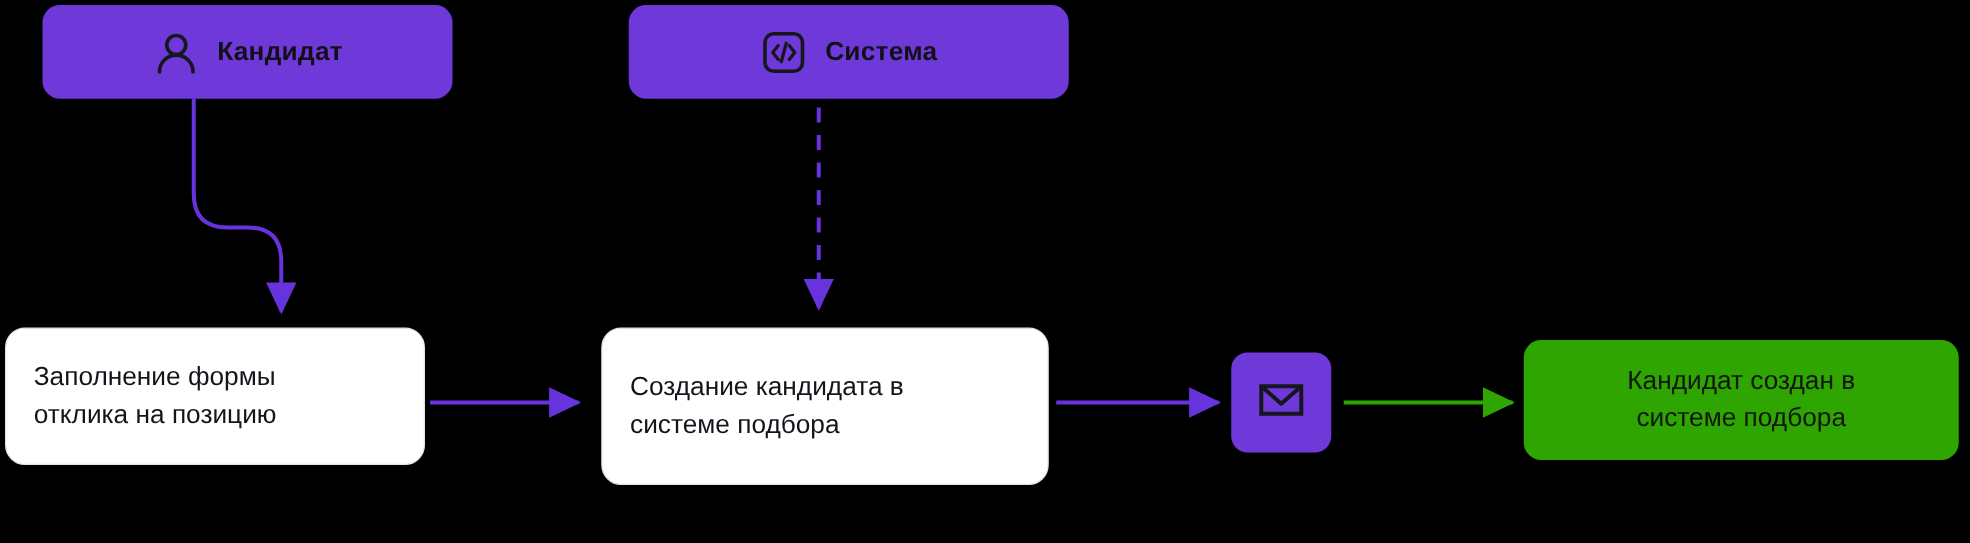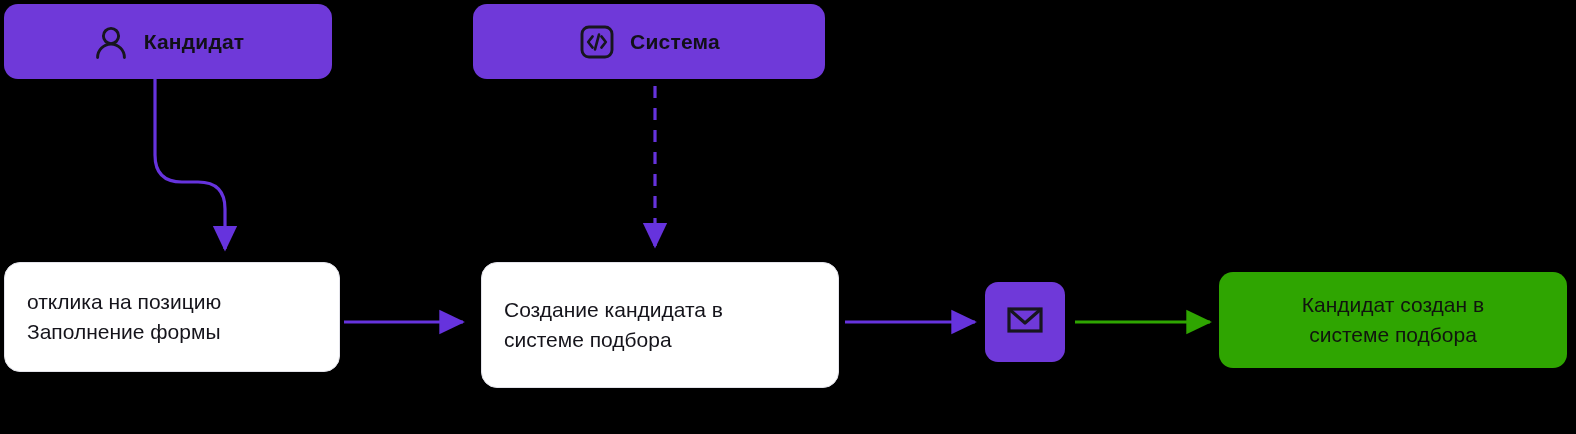--- a/index.html
+++ b/index.html
@@ -30,20 +30,21 @@
   
   .actor-node {
     position: absolute;
     background: #6F39D9;
     border-radius: 14px;
     display: flex;
     align-items: center;
     justify-content: center;
     gap: 14px;
     box-sizing: border-box;
+    margin-left: 30px;
   }
   .actor-label {
     font-size: 21px;
     font-weight: bold;
     color: #111018;
     letter-spacing: 0.2px;
     white-space: nowrap;
   }
   .actor-icon {
     display: flex;
@@ -148,22 +149,22 @@
         <path d="M13.6,12.4 L9.2,18 L13.6,23.6" fill="none" stroke="#17161E" stroke-width="2.6" stroke-linecap="round" stroke-linejoin="round"></path>
         <path d="M22.4,12.4 L26.8,18 L22.4,23.6" fill="none" stroke="#17161E" stroke-width="2.6" stroke-linecap="round" stroke-linejoin="round"></path>
         <path d="M20,10.6 L16,25.4" fill="none" stroke="#17161E" stroke-width="2.6" stroke-linecap="round"></path>
       </svg>
     </span>
     <span class="actor-label">Система</span>
   </div>
 
   <div class="task-node" style="left:4px; top:262px; width:336px; height:110px;">
     <div class="task-text">
+      <div>Заполнение формы</div>
       <div>отклика на позицию</div>
-      <div>Заполнение формы</div>
     </div>
   </div>
 
   <div class="task-node" style="left:481px; top:262px; width:358px; height:126px;">
     <div class="task-text">
       <div>Создание кандидата в</div>
       <div>системе подбора</div>
     </div>
   </div>
 

